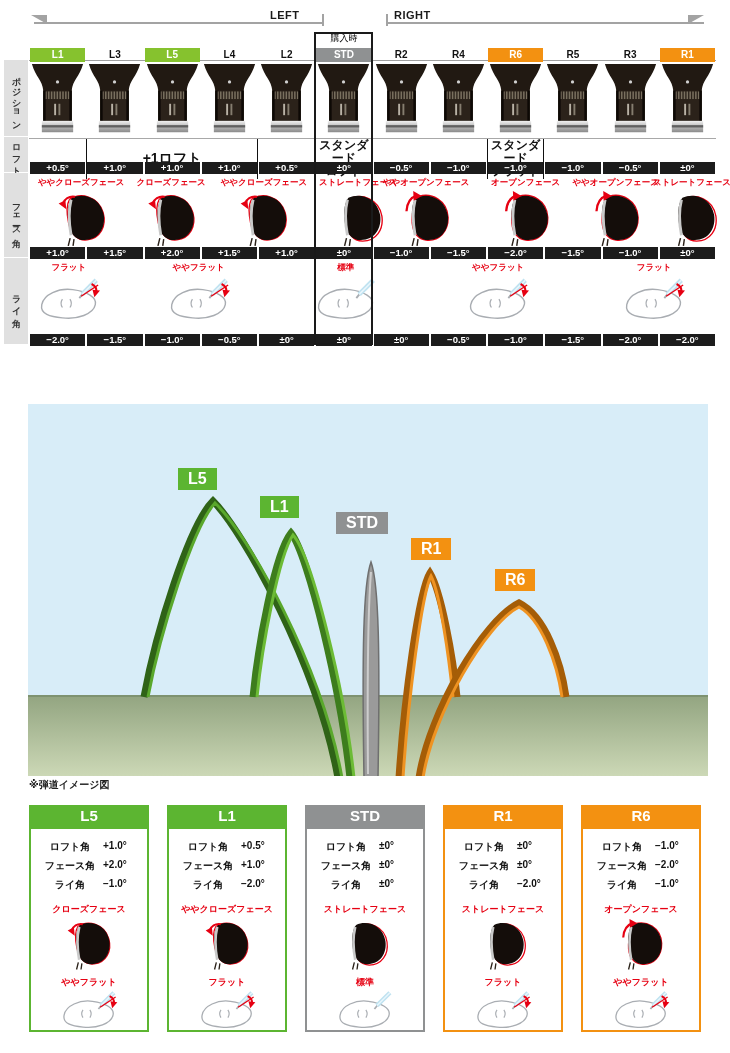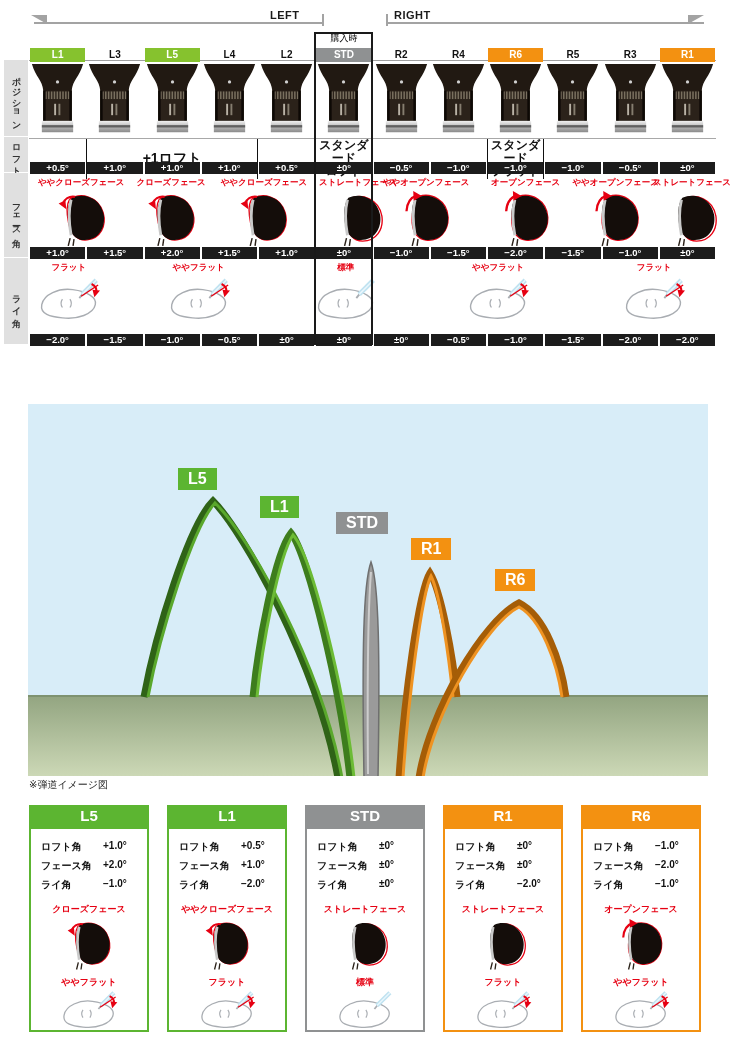--- a/index.html
+++ b/index.html
@@ -66,33 +66,33 @@
   .traj-svg{width:680px;height:372px;display:block;}
   .tl{position:absolute;color:#fff;font-weight:bold;font-size:16px;padding:2px 10px;}
   .tl-green{background:#5cb531;}
   .tl-gray{background:#8f9192;}
   .tl-orange{background:#f39111;}
   .tl-l5{left:150px;top:64px;}
   .tl-l1{left:232px;top:92px;}
   .tl-std{left:308px;top:108px;}
   .tl-r1{left:383px;top:134px;}
   .tl-r6{left:467px;top:165px;}
-  .caption{position:absolute;left:1px;top:374px;font-size:10px;font-weight:normal;color:#222;}
+  .caption{position:absolute;left:1px;top:374px;font-size:10px;font-weight:bold;color:#222;}
 
   
   .sec-cards{position:absolute;left:29px;top:805px;display:flex;gap:18px;}
   .card{width:120px;}
   .card .hd{height:22px;line-height:22px;text-align:center;color:#fff;font-size:15px;font-weight:bold;}
   .card .bd{border:2px solid;height:201px;background:#fff;display:flex;flex-direction:column;align-items:center;}
   .c-green .hd{background:#5cb531;} .c-green .bd{border-color:#5cb531;}
   .c-gray .hd{background:#8f9192;} .c-gray .bd{border-color:#8f9192;}
   .c-orange .hd{background:#f39111;} .c-orange .bd{border-color:#f39111;}
   .specs{margin-top:11px;display:flex;flex-direction:column;gap:5px;}
   .spec{display:flex;font-size:10px;font-weight:bold;color:#111;}
-  .spec .sl{width:58px;text-align:left;margin-right:4px;}
+  .spec .sl{width:58px;text-align:center;margin-right:4px;}
   .spec .sv{width:34px;text-align:left;}
   .fl{margin-top:11px;font-size:9px;font-weight:bold;color:#e60012;}
   .fl2{margin-top:6px;}
   .card-face{width:56px;height:60px;margin-top:2px;}
   .card-lie{width:66px;height:46px;margin-top:2px;}
 </style>
 </head>
 <body>
 
 <svg width="0" height="0" style="position:absolute" aria-hidden="true">

